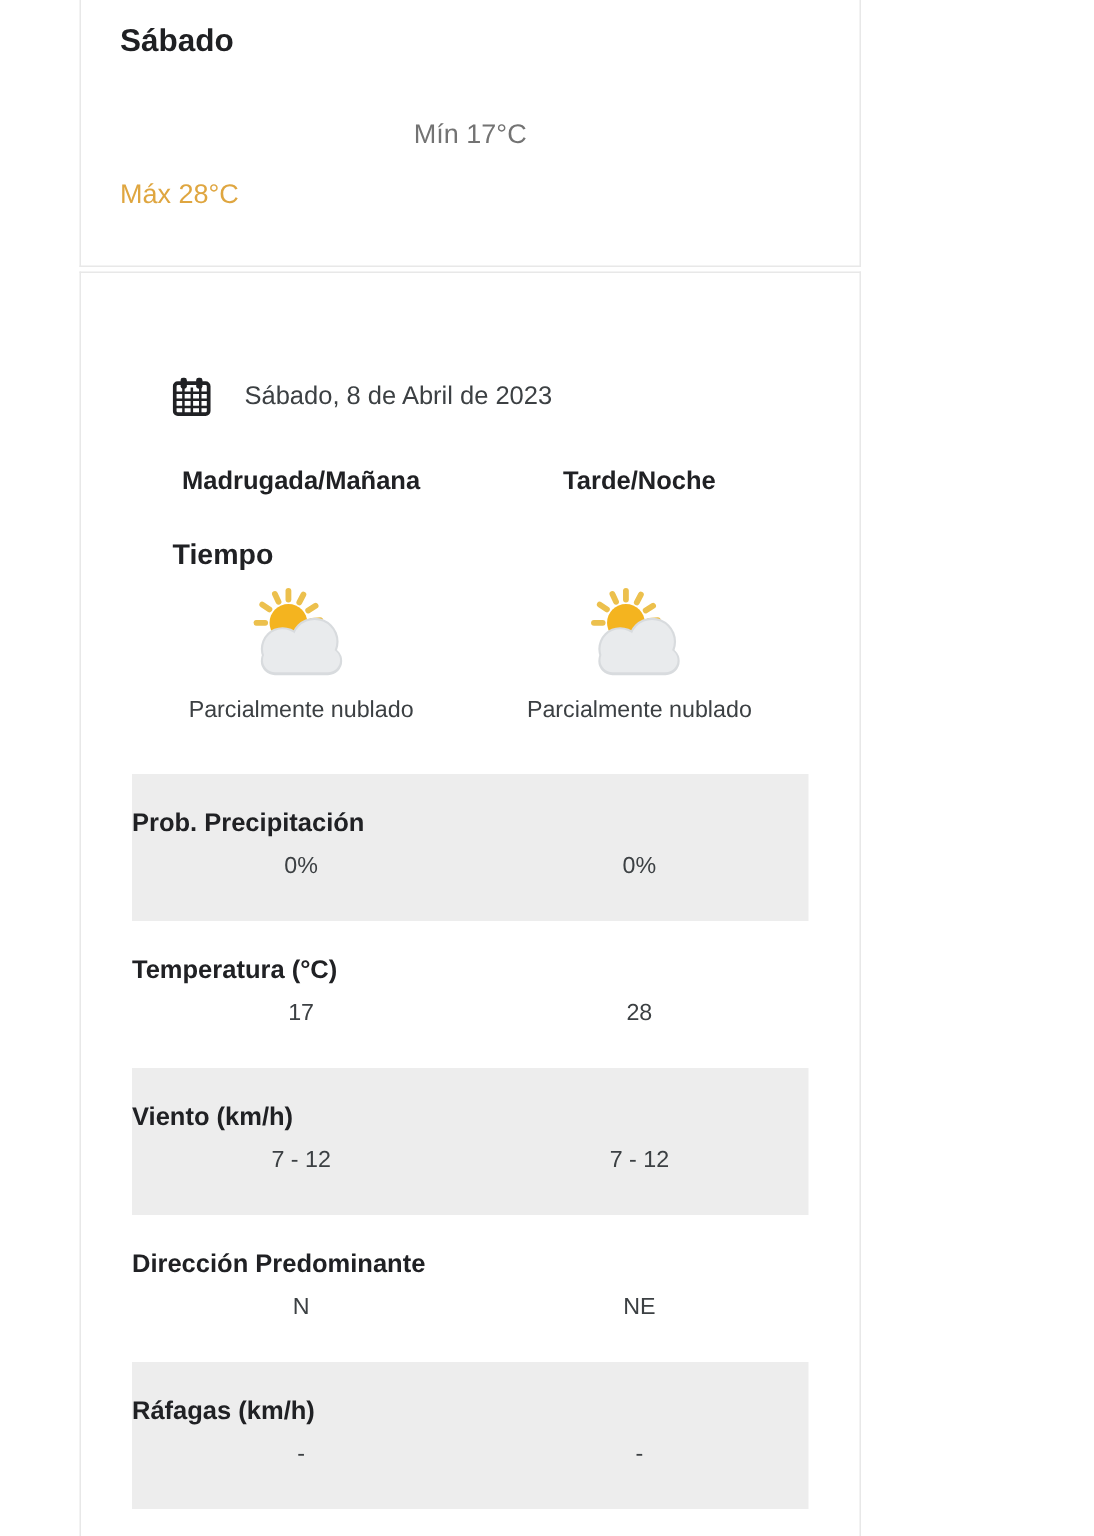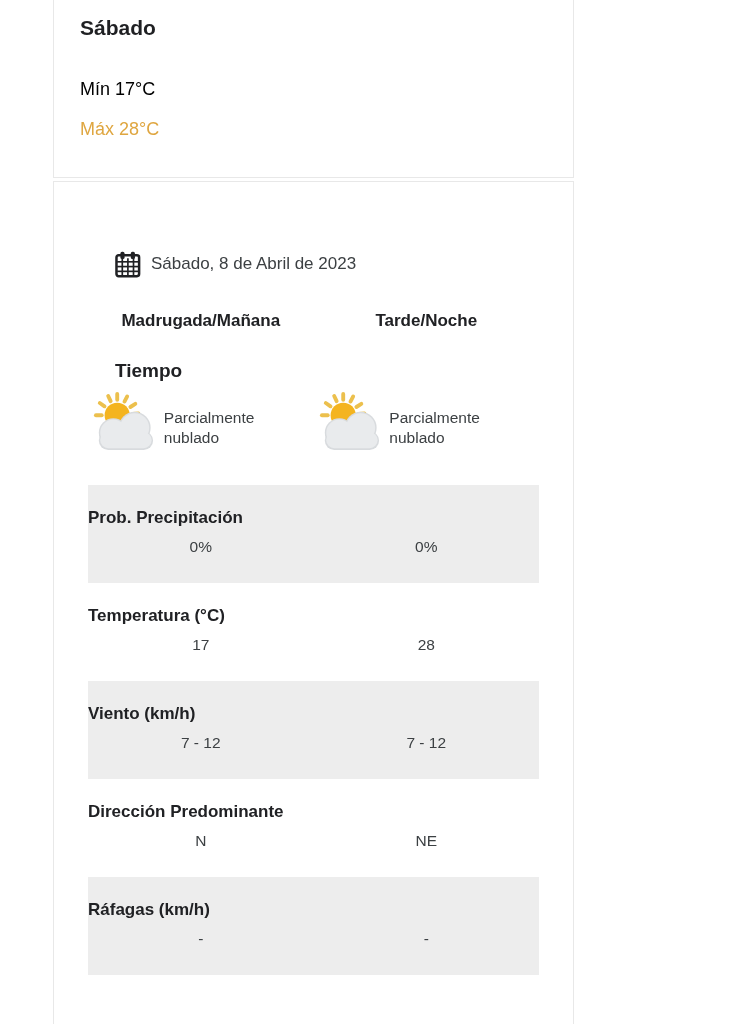--- a/index.html
+++ b/index.html
@@ -29,42 +29,43 @@
     margin: 0;
     font-size: 21px;
     line-height: 26px;
     font-weight: bold;
     color: #1f2023;
   }
   .min-temp {
     margin-top: 37px;
     font-size: 18px;
     line-height: 22px;
-    color: #000000;
+    color: #737373;
+    text-align: center;
   }
   .max-temp {
     margin-top: 18px;
     font-size: 18px;
     line-height: 22px;
     font-weight: normal;
     color: #dfa640;
   }
 
   
   .card-detail {
     border-bottom: none;
     height: 843px;
     padding-top: 68px;
   }
   .inner { margin: 0 34px; }
 
   .cal-row {
     display: flex;
     align-items: center;
-    gap: 10px;
+    gap: 22px;
     padding-left: 27px;
     height: 28px;
   }
   .cal-row svg { flex: 0 0 auto; display: block; }
   .date-text {
     font-size: 17px;
     line-height: 22px;
     color: #3c4043;
   }
 
@@ -88,20 +89,21 @@
     color: #202124;
   }
 
   .cond-row {
     display: grid;
     grid-template-columns: 1fr 1fr;
     margin-top: 9px;
   }
   .cond {
     display: flex;
+    flex-direction: column;
     align-items: center;
   }
   .cond svg { display: block; width: 76px; height: 62px; }
   .cond-caption {
     margin-top: 11px;
     font-size: 15.5px;
     line-height: 20px;
     color: #3c4043;
   }
 

